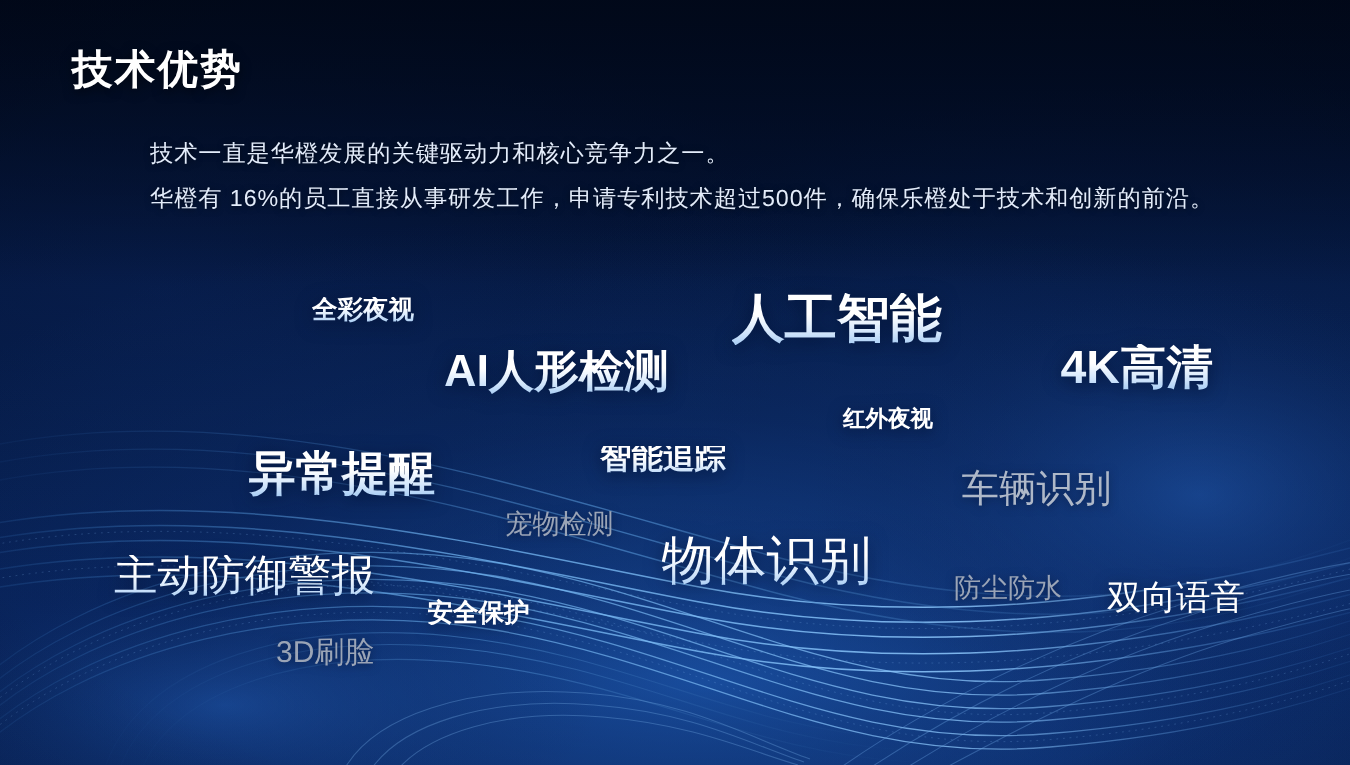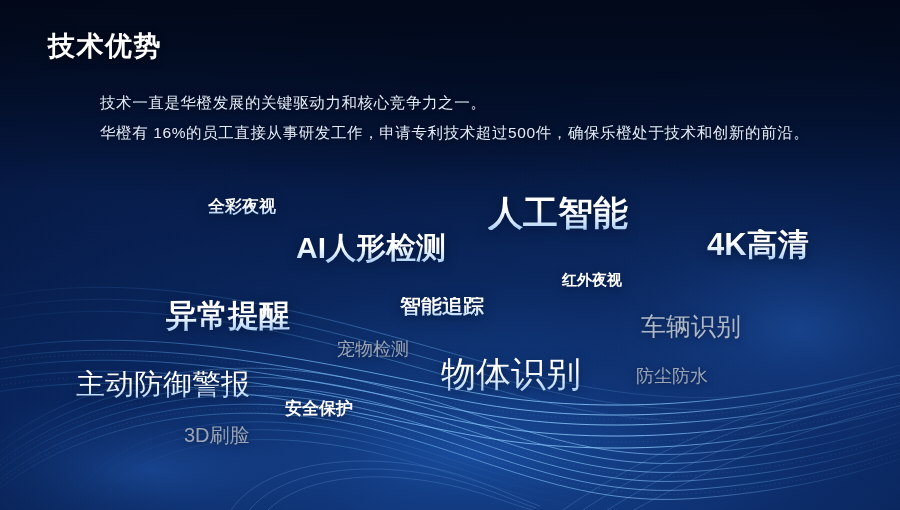--- a/index.html
+++ b/index.html
@@ -227,18 +227,19 @@
       <div class="word w-bright bold" style="left: 296px; top: 233px; font-size: 30px;">AI人形检测</div>
       <div class="word w-bright bold" style="left: 488px; top: 195px; font-size: 35px;">人工智能</div>
       <div class="word w-bright bold" style="left: 707px; top: 229px; font-size: 31px;">4K高清</div>
       <div class="word w-plain bold" style="left: 562px; top: 272px; font-size: 15px; text-align: center;">红外夜视</div>
       <div class="word w-bright bold" style="left: 166px; top: 300px; font-size: 31px;">异常提醒</div>
       <div class="word w-bright bold" style="left: 400px; top: 297px; font-size: 21px; font-family: Liberation Mono, monospace;">智能追踪</div>
       <div class="word w-muted2 reg" style="left: 641px; top: 314px; font-size: 25px;">车辆识别</div>
       <div class="word w-muted reg" style="left: 337px; top: 340px; font-size: 18px;">宠物检测</div>
       <div class="word w-bright reg" style="left: 76px; top: 360px; font-size: 29px; margin-top: 10px;">主动防御警报</div>
       <div class="word w-bright reg" style="left: 441px; top: 356px; font-size: 35px;">物体识别</div>
-      <div class="word w-muted reg" style="left: 636px; top: 367px; font-size: 18px;">防尘防水</div>
+      <div class="word w-muted reg" style="left: 636px; top: 383px; font-size: 18px;">防尘防水</div>
+      <div class="word w-plain reg" style="left: 738px; top: 387px; font-size: 23px;">双向语音</div>
       <div class="word w-plain bold" style="left: 285px; top: 400px; font-size: 17px;">安全保护</div>
       <div class="word w-muted reg" style="left: 184px; top: 425px; font-size: 20px;">3D刷脸</div>
     </div>
 
 </div>
 
 </body></html>

